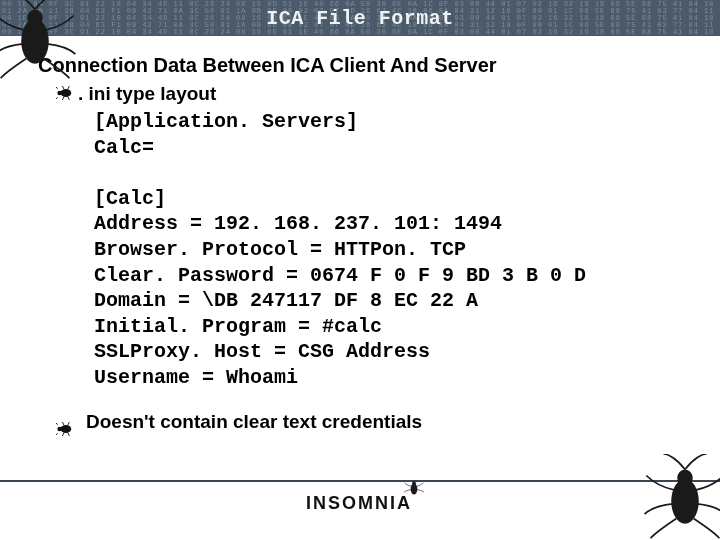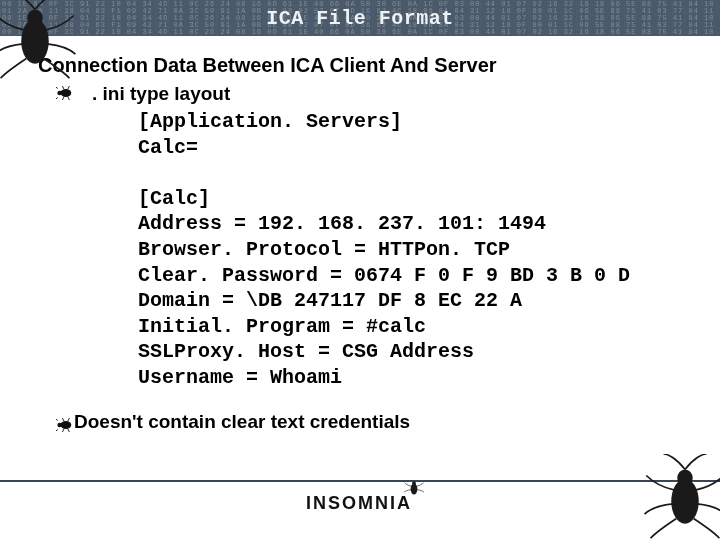--- a/index.html
+++ b/index.html
@@ -51,47 +51,47 @@
   .heading {
     font-size: 20px;
     font-weight: 700;
     color: #000;
     margin-bottom: 6px;
     font-family: Arial, sans-serif;
   }
   .bullet-row {
     display: flex;
     align-items: flex-start;
-    gap: 18px;
+    gap: 4px;
     margin-left: 18px;
   }
   .bug-icon {
     flex: 0 0 auto;
     position: relative;
     top: 3px;
   }
   .sub-label {
     font-size: 19px;
     font-weight: 700;
     color: #000;
     font-family: Arial, sans-serif;
   }
   .code-block {
-    margin: 4px 0 14px 100px;
+    margin: 4px 0 14px 56px;
     font-family: 'Courier New', Courier, monospace;
     font-size: 20px;
     line-height: 1.28;
     font-weight: 600;
     color: #000;
     white-space: pre;
   }
   .note-row {
     display: flex;
-    align-items: center;
-    gap: 0;
+    align-items: flex-end;
+    gap: 12px;
     margin-left: 18px;
     margin-top: 20px;
   }
   .note-text {
     font-size: 19px;
     font-weight: 700;
     color: #000;
     font-family: Arial, sans-serif;
   }
   .footer-line {

